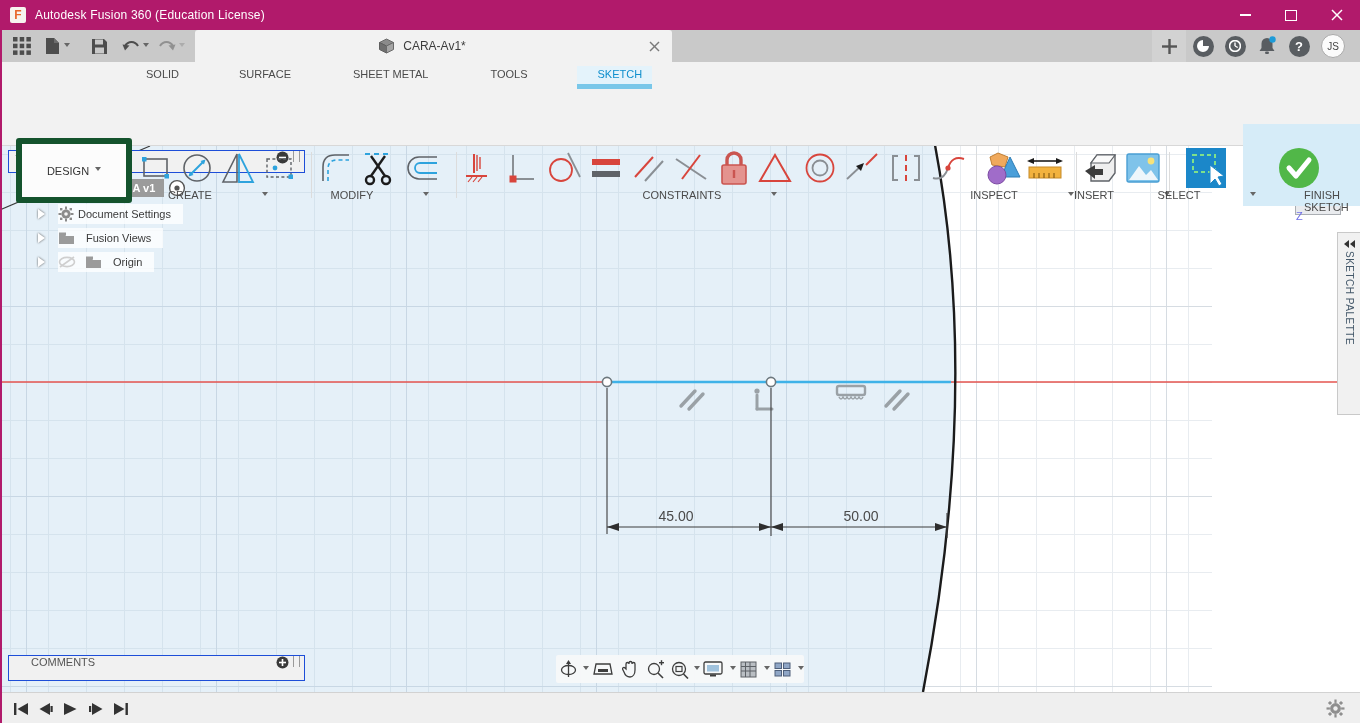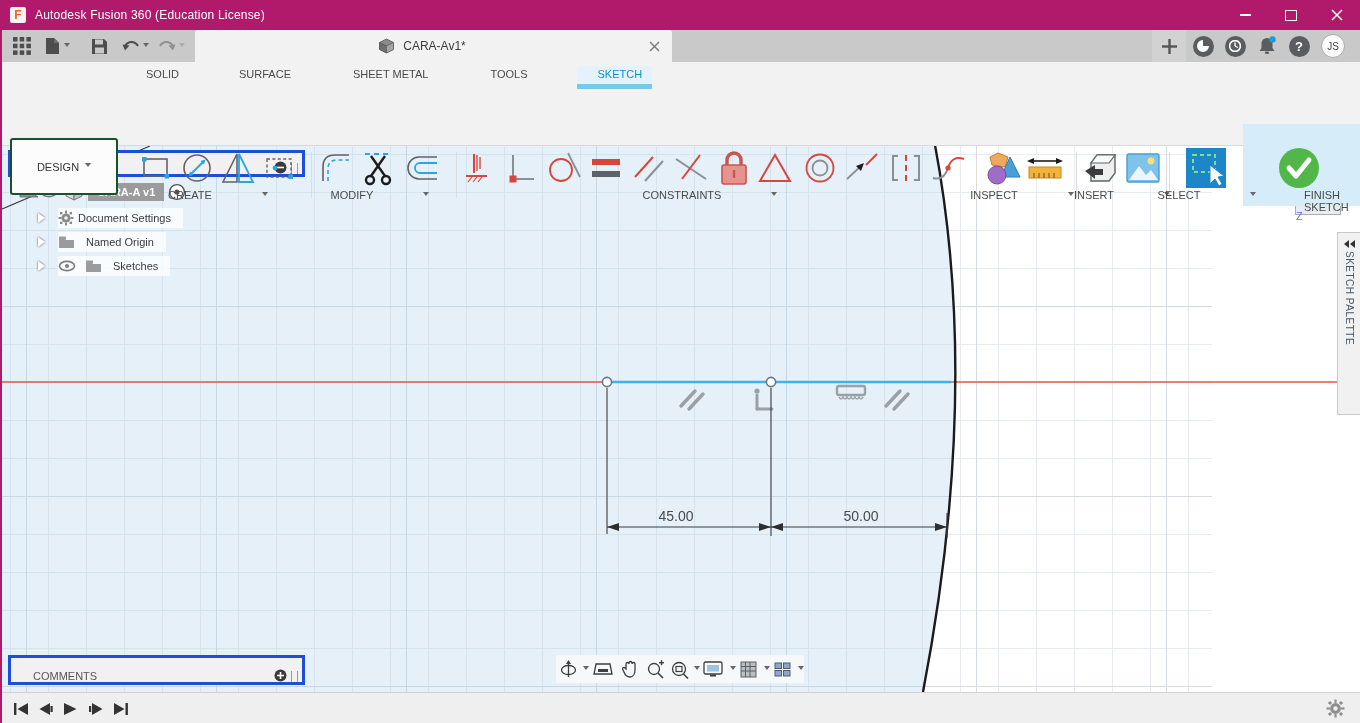--- a/index.html
+++ b/index.html
@@ -23,35 +23,35 @@
   .caret{width:0;height:0;border:3px solid transparent;border-top:4px solid #666;margin-left:3px;display:inline-block;}
   .caret.lite{border-top-color:#8b8b8b;}
   .circle-icon{width:21px;height:21px;border-radius:50%;background:#595d61;display:flex;align-items:center;justify-content:center;}
   
   #ribbon{left:0;top:62px;width:1360px;height:83px;background:#f2f2f2;border-bottom:1px solid #d8d8d8;}
   .rtab{font-size:11px;color:#4a4a4a;padding:2px 10px 4px 10px;}
   .rtab.active{color:#0f8fcd;border-bottom:5px solid #79c7e9;background:#e4f3fb;padding-left:20px;}
   .grp-label{font-size:11px;color:#4a4a4a;display:flex;align-items:center;justify-content:center;gap:47px;}
   .sep{width:1px;background:#dcdcdc;top:90px;height:46px;}
   .ribbon-icon{display:flex;align-items:center;justify-content:center;}
-  #design-btn{left:10px;top:76px;width:104px;height:53px;background:#fcfcfc;border:2px solid #14532d;
+  #design-btn{left:16px;top:76px;width:104px;height:53px;background:#fcfcfc;border:6px solid #14532d;
               border-radius:3px;display:flex;align-items:center;justify-content:center;
               font-size:11px;color:#333;}
   #finish-block{left:1243px;top:62px;width:117px;height:82px;background:#d6ecf8;}
   
   #canvas{left:0;top:145px;width:1212px;height:547px;background-color:#ffffff;
     background-image:
       linear-gradient(#d6dce2 1px, transparent 1px),
       linear-gradient(90deg,#d6dce2 1px, transparent 1px),
       linear-gradient(#e8ecf0 1px, transparent 1px),
       linear-gradient(90deg,#e8ecf0 1px, transparent 1px);
     background-size:190px 190px,190px 190px,38px 38px,38px 38px;
     background-position:26px 161px,26px 161px,10px 9px,10px 9px;}
   
-  .panel-header{background:#f1f1f1;border:3px solid #1d4ed8;display:flex;align-items:flex-end;
+  .panel-header{background:#f1f1f1;border:1px solid #1d4ed8;display:flex;align-items:flex-start;
                 font-size:11px;color:#555;}
   .grip{width:5px;height:11px;border-left:1px solid #9a9a9a;border-right:1px solid #9a9a9a;}
   .tree-row{display:flex;align-items:center;font-size:11px;color:#3a3a3a;}
   .row-bg{background:rgba(255,255,255,0.78);display:flex;align-items:center;height:20px;padding-right:12px;}
   .tri-expand{width:0;height:0;border:5px solid transparent;border-left:7px solid #fff;margin-right:8px;
               filter:drop-shadow(0 0 1px #555);}
   #viewcube{left:1295px;top:173px;width:44px;height:40px;background:#e9ebee;border:1px solid #aaaeb3;
             display:flex;align-items:center;justify-content:center;font-size:10px;color:#5f6a72;}
   #sketch-palette{left:1337px;top:232px;width:23px;height:181px;background:#f1f1f1;
                   border:1px solid #c9c9c9;border-right:none;}
@@ -193,39 +193,39 @@
     </span>
   </div>
 
   <div class="tree-row" style="margin-top:4px;margin-left:30px;">
     <span class="tri-expand"></span>
     <span class="row-bg">
       <svg width="17" height="14">
         <path d="M1 3 L6 3 L8 5 L16 5 L16 13 L1 13 Z" fill="#9b9b9b"></path>
         <rect x="1" y="1.5" width="7" height="3" fill="#9b9b9b"></rect>
       </svg>
-      <span style="margin-left:11px;">Named Origin</span>
+      <span style="margin-left:11px;">Fusion Views</span>
     </span>
   </div>
-
 
   <div class="tree-row" style="margin-top:4px;margin-left:30px;">
     <span class="tri-expand"></span>
     <span class="row-bg">
       <svg width="18" height="12">
-        <ellipse cx="9" cy="6" rx="7.5" ry="4.6" fill="none" stroke="#7d7d7d" stroke-width="1.6"></ellipse>
-        <circle cx="9" cy="6" r="2" fill="#7d7d7d"></circle>
+        <ellipse cx="9" cy="6" rx="7.5" ry="4.6" fill="none" stroke="#cfcfcf" stroke-width="1.6"></ellipse>
+        <line x1="2" y1="11" x2="16" y2="1" stroke="#cfcfcf" stroke-width="1.6"></line>
       </svg>
       <svg width="17" height="14" style="margin-left:9px;">
         <path d="M1 3 L6 3 L8 5 L16 5 L16 13 L1 13 Z" fill="#9b9b9b"></path>
         <rect x="1" y="1.5" width="7" height="3" fill="#9b9b9b"></rect>
       </svg>
-      <span style="margin-left:11px;">Sketches</span>
+      <span style="margin-left:11px;">Origin</span>
     </span>
   </div>
+
 </div>
 
 <div class="abs" style="left:8px;top:655px;width:297px;">
   <div class="panel-header" style="height:24px;">
     <span style="margin-left:22px;">COMMENTS</span>
     <span style="flex:1;"></span>
     <svg width="13" height="13" style="margin-right:4px;">
       <circle cx="6.5" cy="6.5" r="6" fill="#3a3a3a"></circle>
       <rect x="3" y="5.7" width="7" height="1.6" fill="#fff"></rect>
       <rect x="5.7" y="3" width="1.6" height="7" fill="#fff"></rect>

